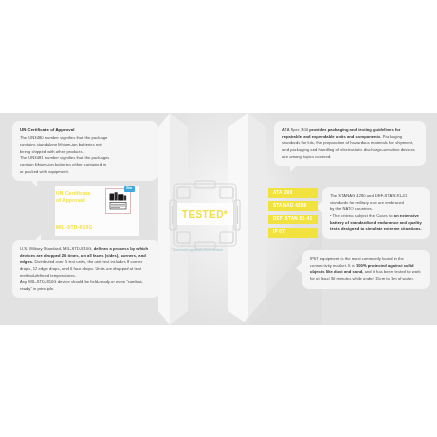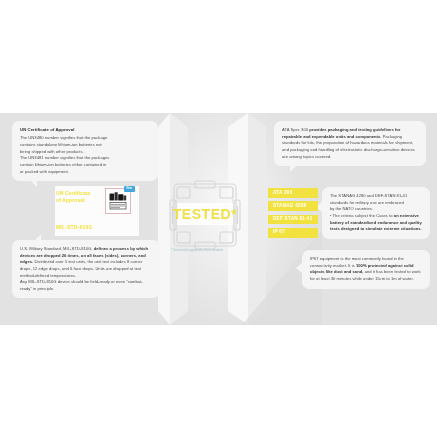--- a/index.html
+++ b/index.html
@@ -119,21 +119,21 @@
     left: 9px;
     top: 25px;
     width: 56px;
     height: 22px;
     background: #fdfdfd;
     display: flex;
     align-items: center;
     justify-content: center;
   }
   #tested-text {
-    font-size: 14px;
+    font-size: 10px;
     font-weight: bold;
     letter-spacing: 0.04em;
     color: #efe04a;
     white-space: nowrap;
   }
   #case-note {
     position: absolute;
     left: 171px;
     top: 249px;
     width: 88px;

